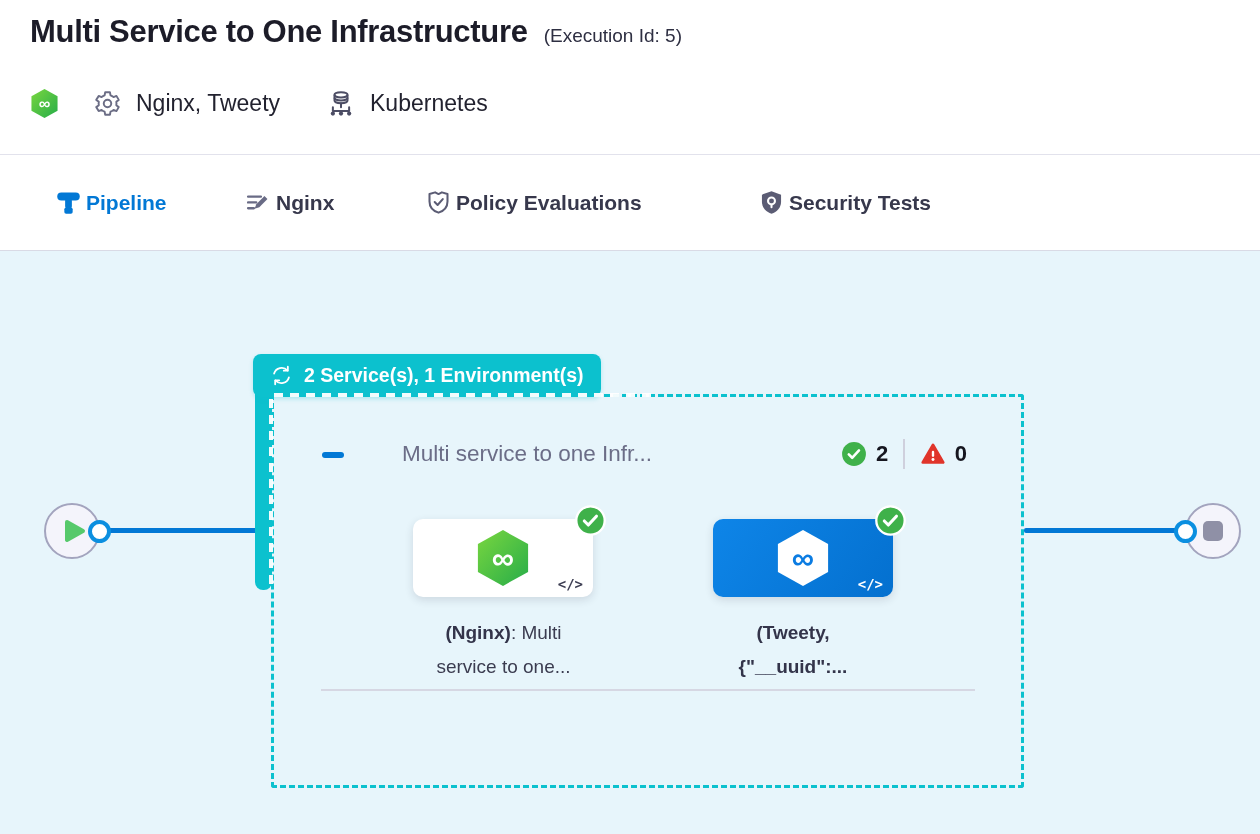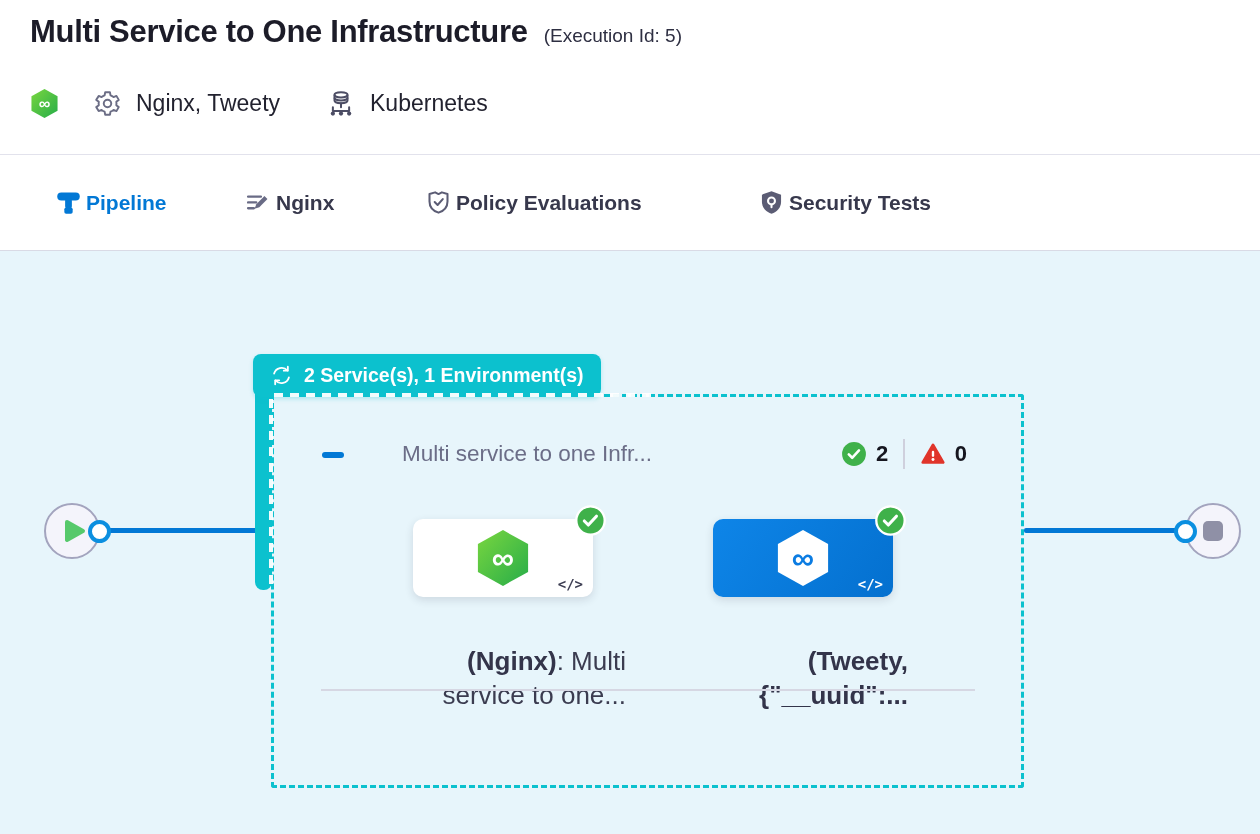--- a/index.html
+++ b/index.html
@@ -63,21 +63,21 @@
   .count-divider { width:1.5px; height:30px; background:#cfd0dd; margin:0 6px; }
 
   .svc-card { position:absolute; top:122px; width:180px; height:78px; border-radius:10px; display:flex; align-items:center; justify-content:center; cursor:pointer; box-shadow:0 3px 8px rgba(40,41,61,.14); }
   .svc-card.white { left:139px; background:#fff; }
   .svc-card.blue { left:439px; background:linear-gradient(125deg,#0e85e8 0%,#0470cf 100%); }
   .status-badge { position:absolute; top:-14px; right:-13px; width:31px; height:31px; }
   .code-glyph { position:absolute; right:10px; bottom:5px; font-family:"DejaVu Sans Mono","Liberation Mono",monospace; font-size:14px; font-weight:700; }
   .svc-card.white .code-glyph { color:#3c3d52; }
   .svc-card.blue .code-glyph { color:#fff; }
 
-  .svc-label { position:absolute; top:219px; text-align:right; font-size:26px; color:#3b3c50; line-height:34px;margin-top:28px; }
+  .svc-label { position:absolute; top:219px; text-align:center; font-size:19px; color:#3b3c50; line-height:34px; }
   .svc-label.n1 { left:107px; width:245px; }
   .svc-label.n2 { left:404px; width:230px; }
   .svc-label b { font-weight:700; color:#33344a; }
 
   .stage-divider { position:absolute; left:47px; top:292px; width:654px; height:2px; background:#d6d7e3; }
   .max-concurrency { position:absolute; right:52px; top:306px; font-size:22px; font-weight:700; color:#63657e; }
 </style>
 </head>
 <body>
 

